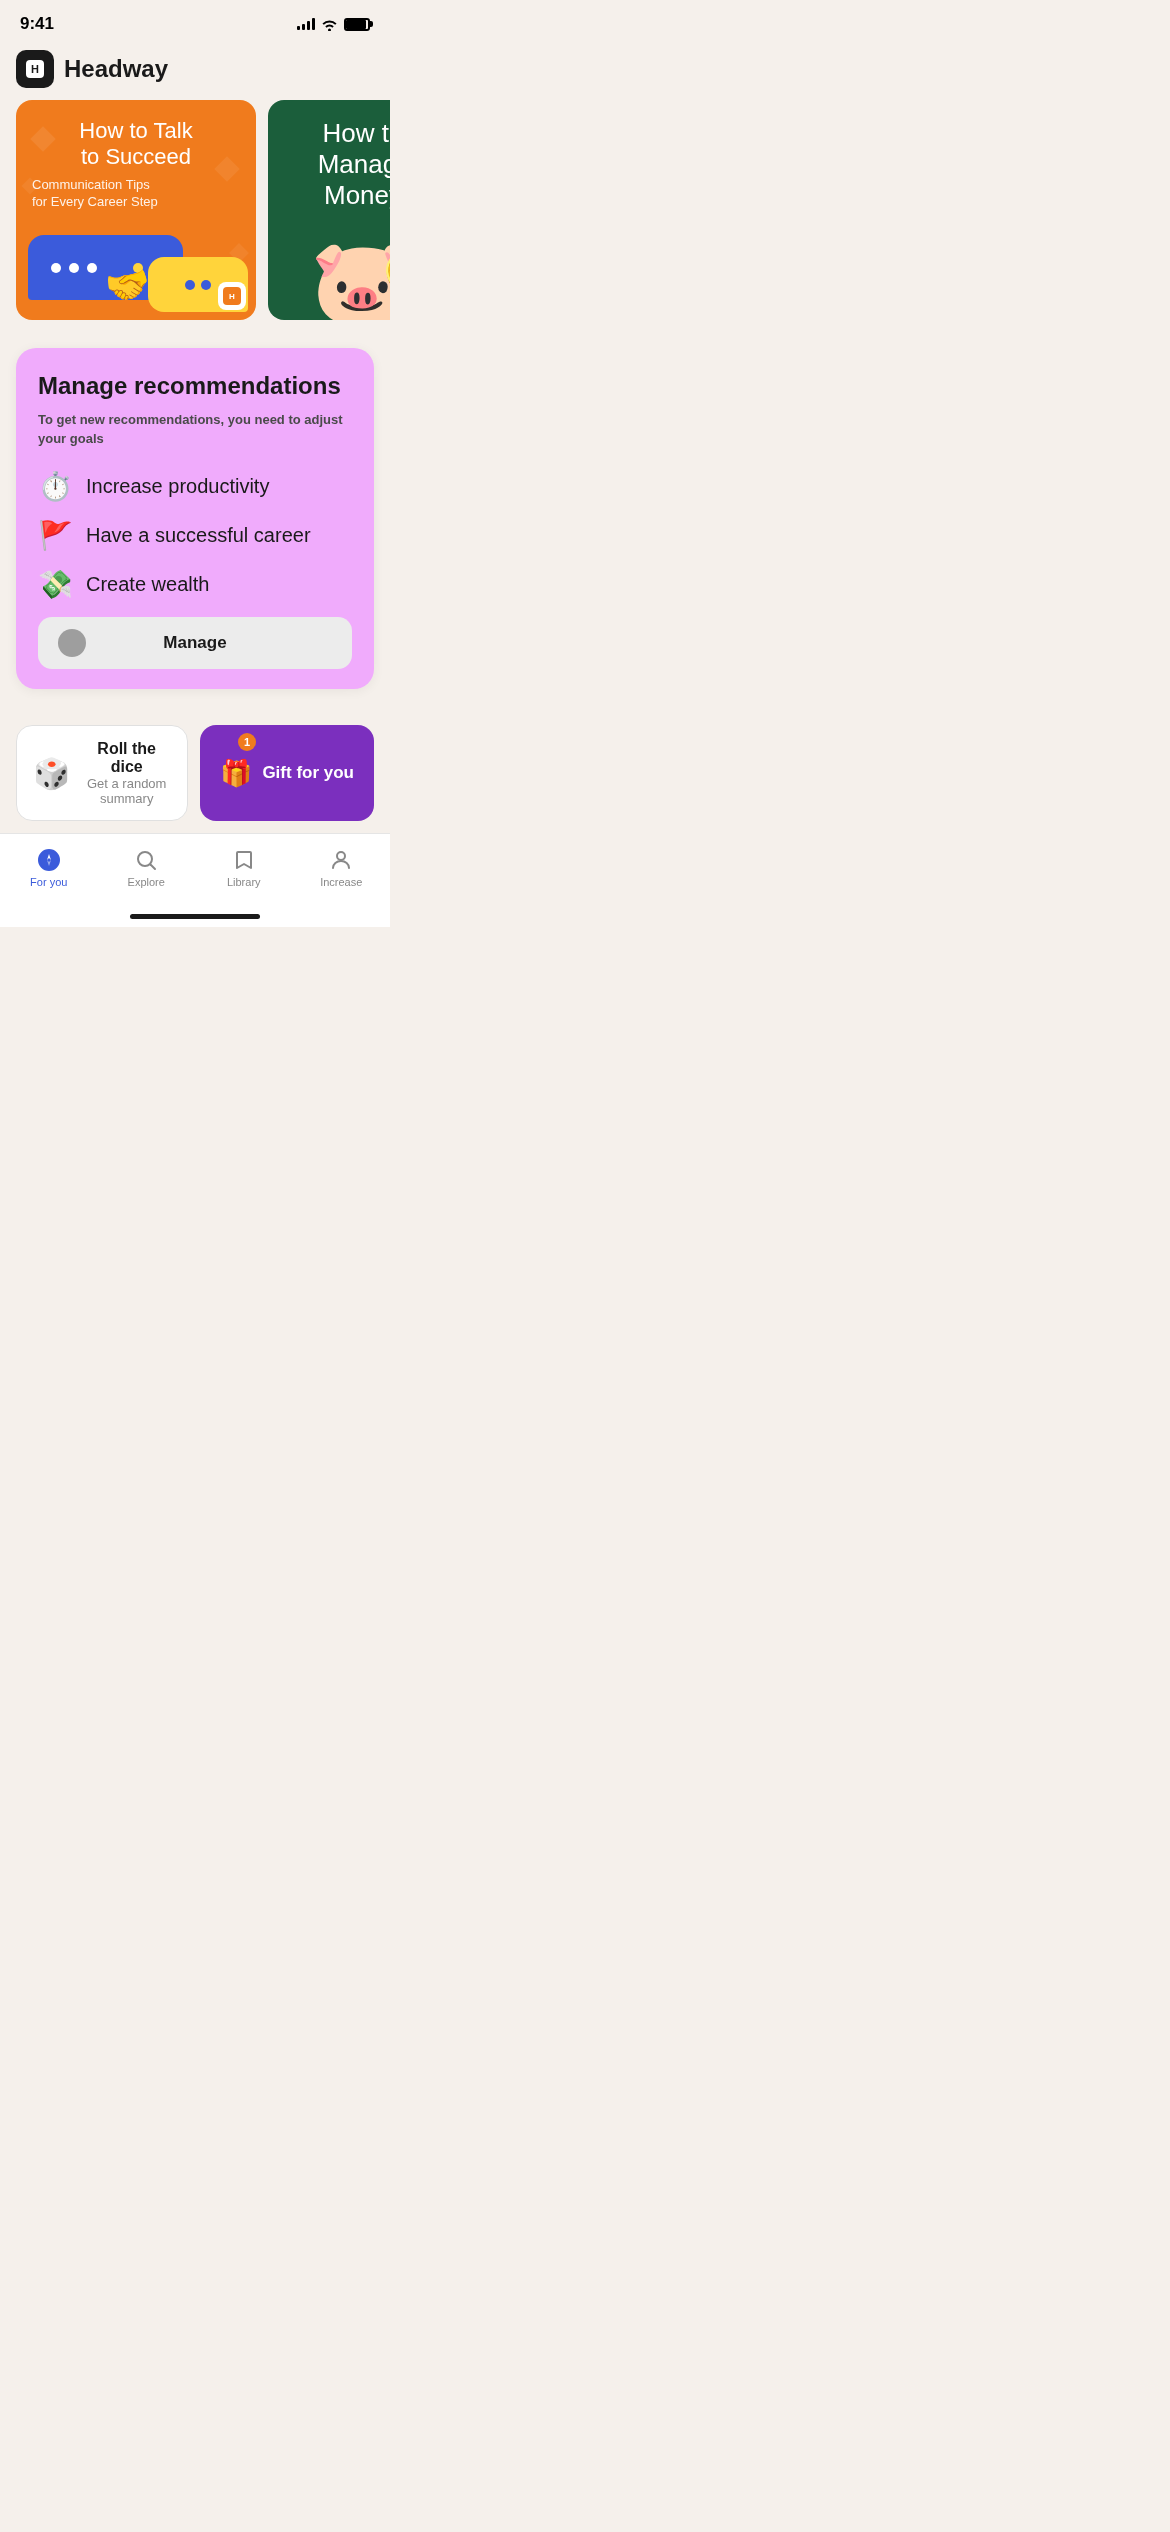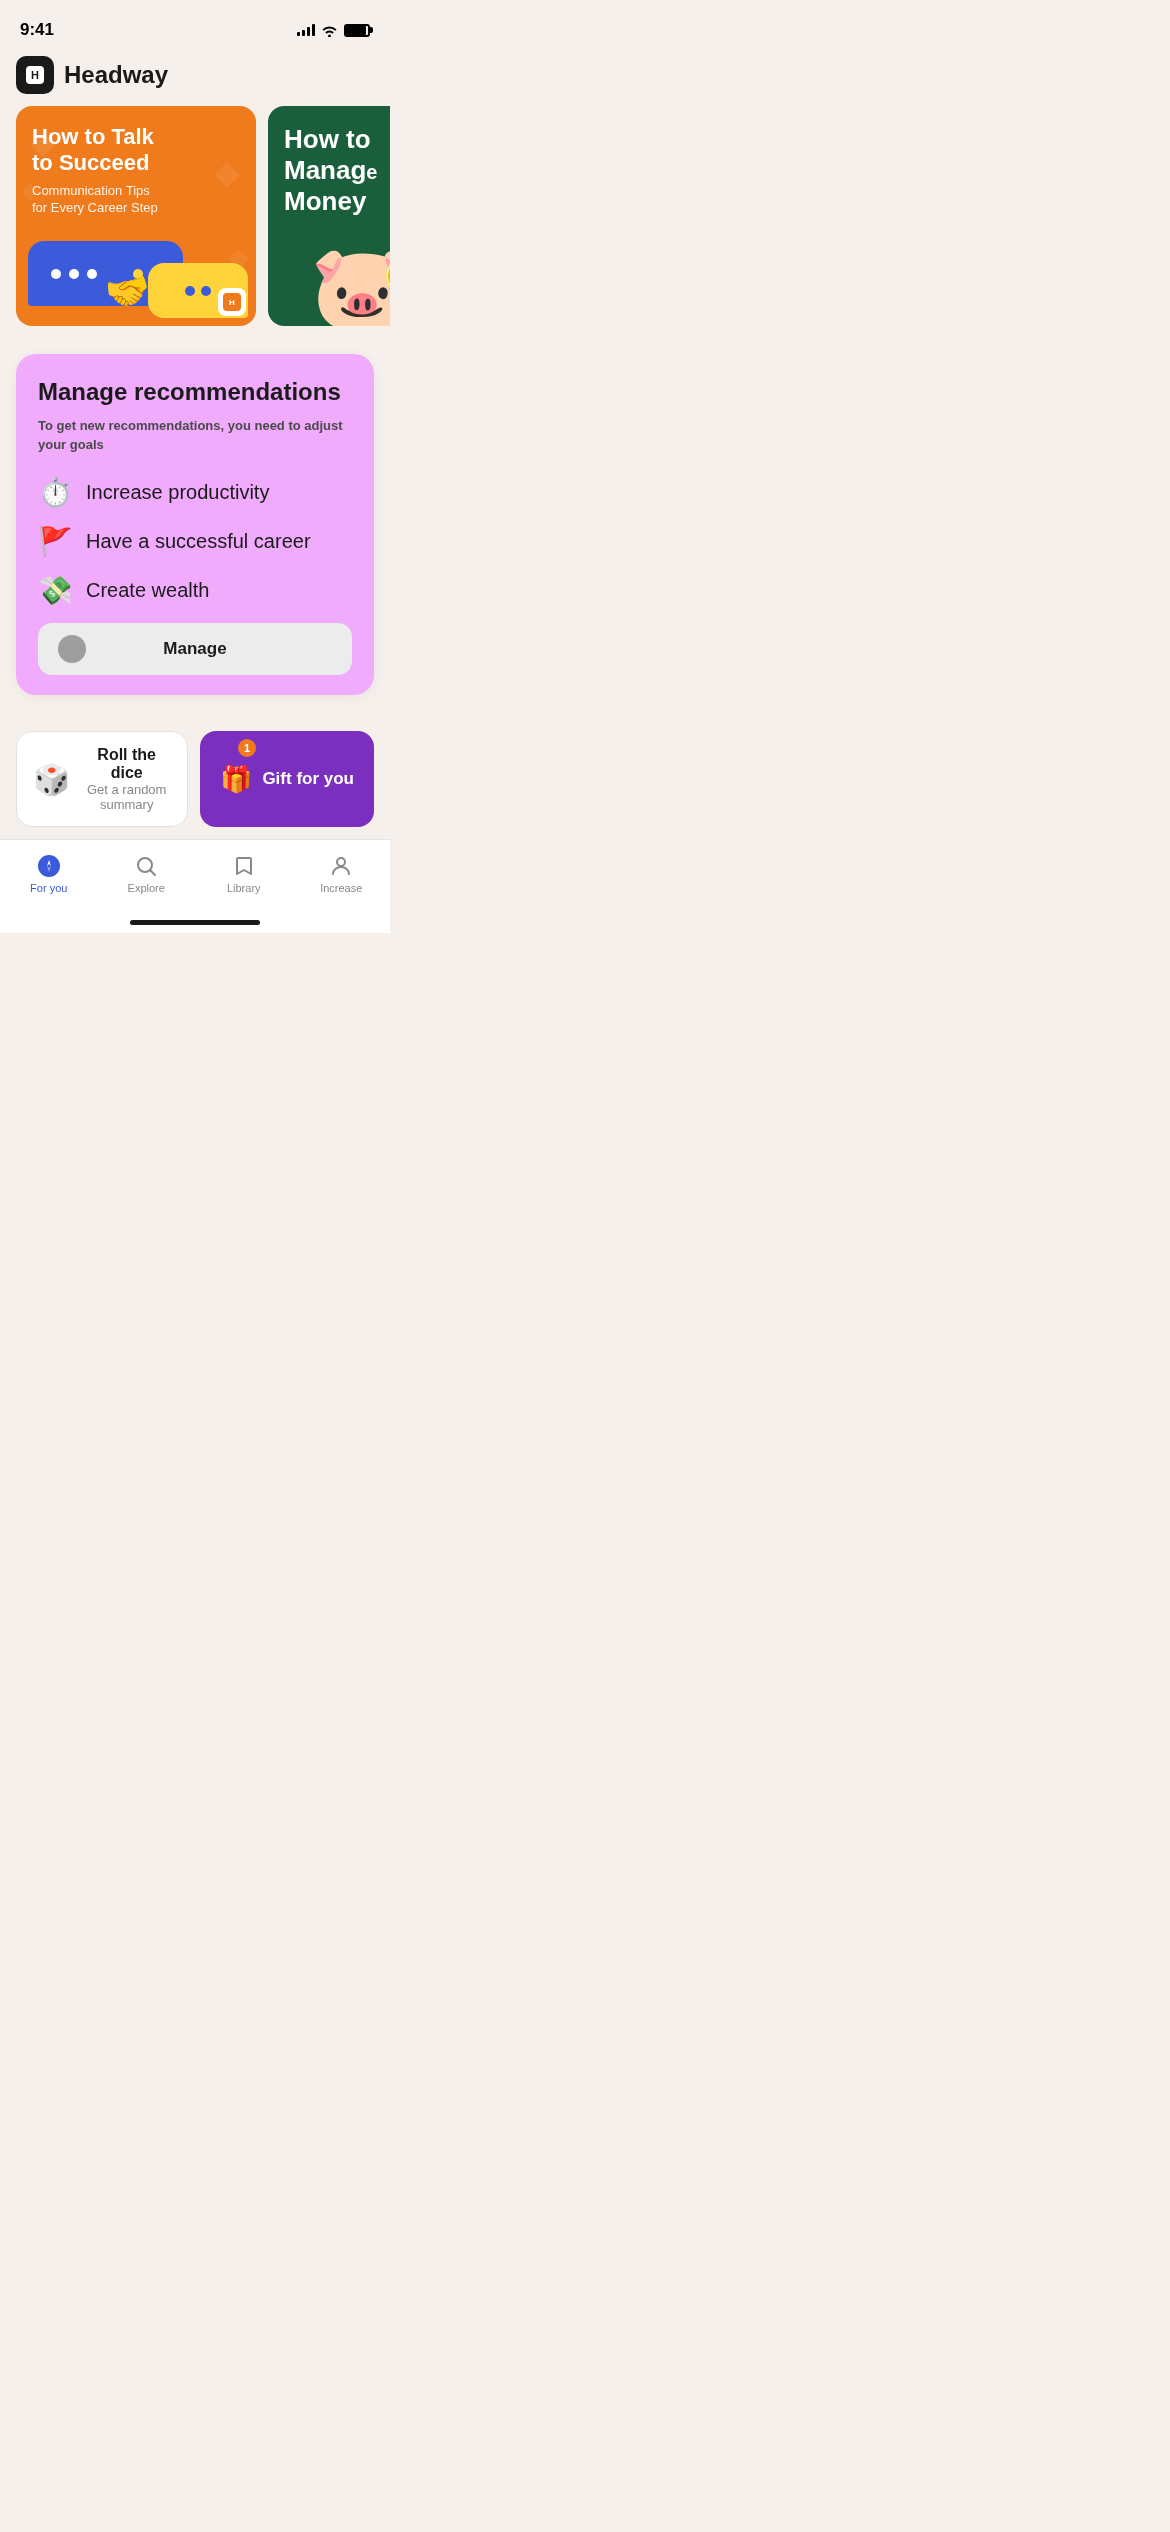--- a/index.html
+++ b/index.html
@@ -13,21 +13,20 @@
       overflow-x: hidden;
     }
 
     
     .status-bar {
       display: flex;
       justify-content: space-between;
       align-items: center;
       padding: 14px 20px 8px 20px;
       background: #f5f0eb;
-      margin-top: 6px;
     }
     .status-time {
       font-size: 17px;
       font-weight: 600;
       color: #000;
     }
     .status-icons {
       display: flex;
       align-items: center;
       gap: 6px;
@@ -124,24 +123,25 @@
       width: 190px;
     }
 
     .book-card-content {
       padding: 18px 16px 0 16px;
       position: relative;
       z-index: 2;
     }
     .book-card-title {
       font-size: 22px;
-      font-weight: 700;
+      font-weight: 400;
       color: #fff;
       line-height: 1.2;
       margin-bottom: 6px;
+      text-align: center;
     }
     .book-card-subtitle {
       font-size: 13px;
       font-weight: 400;
       color: rgba(255,255,255,0.9);
       line-height: 1.3;
     }
 
     
     .diamonds {

